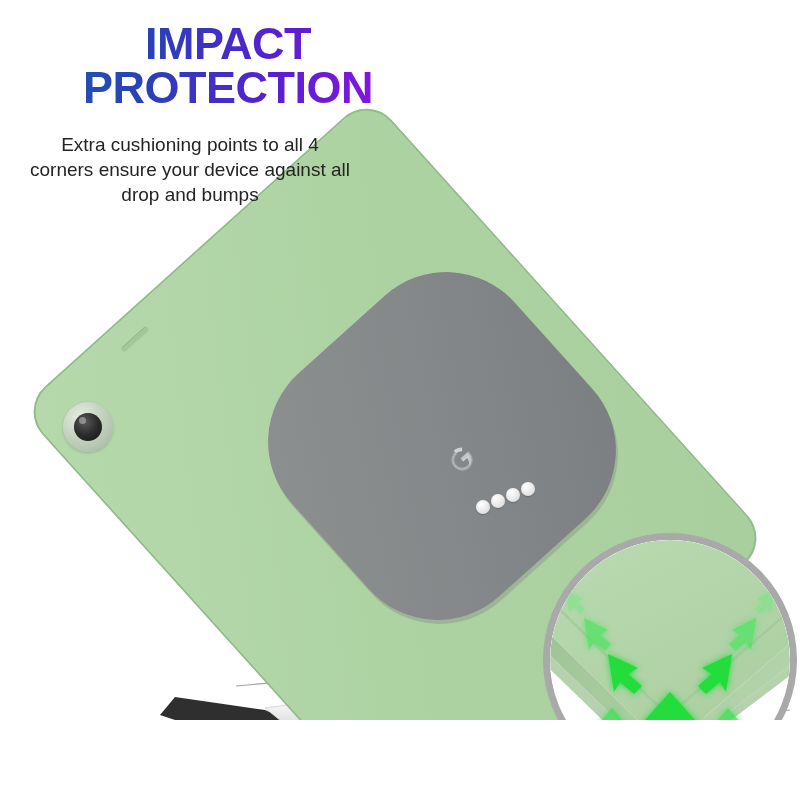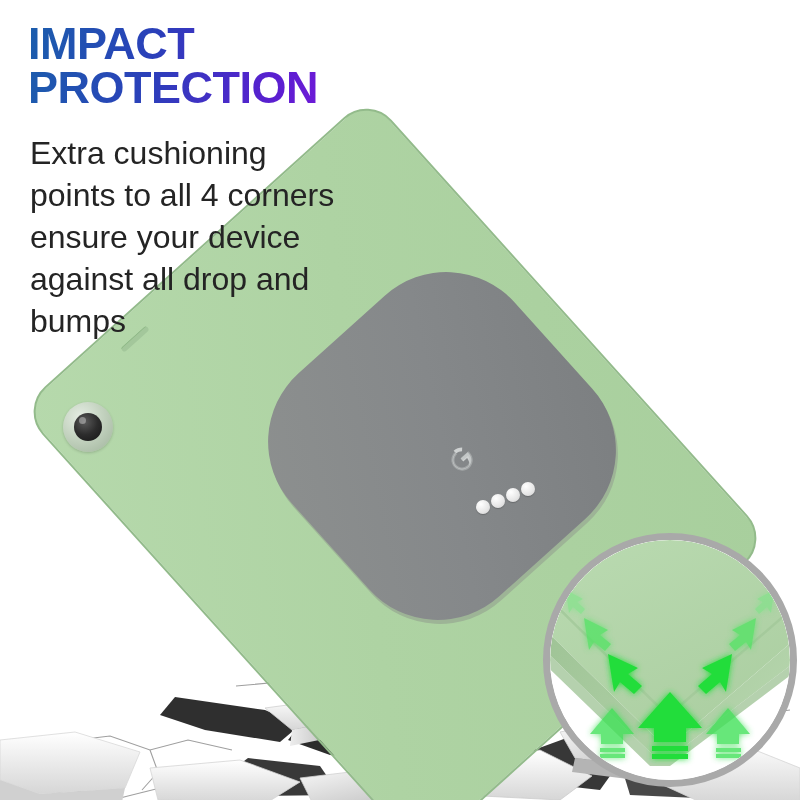--- a/index.html
+++ b/index.html
@@ -3,24 +3,25 @@
 <meta charset="utf-8">
 <style>
   html, body {
     margin: 0;
     padding: 0;
     background: #ffffff;
   }
   #stage {
     position: relative;
     width: 800px;
-    height: 800px;
+    height: 720px;
     background: #ffffff;
     overflow: hidden;
     font-family: "Liberation Sans", sans-serif;
+    text-align: center;
   }
 
   
   #headline {
     position: absolute;
     left: 28px;
     top: 22px;
     width: 400px;
     font-size: 45px;
     font-weight: bold;
@@ -31,21 +32,21 @@
     background-clip: text;
     color: transparent;
     -webkit-text-fill-color: transparent;
     white-space: pre-line;
   }
   #subcopy {
     position: absolute;
     left: 30px;
     top: 133px;
     width: 320px;
-    font-size: 32px;
+    font-size: 19px;
     line-height: 1.31;
     color: #242424;
     font-weight: 400;
   }
 
   
   #floor { position: absolute; left: 0; top: 590px; width: 800px; height: 210px; }
 
   
   #tablet-wrap {

